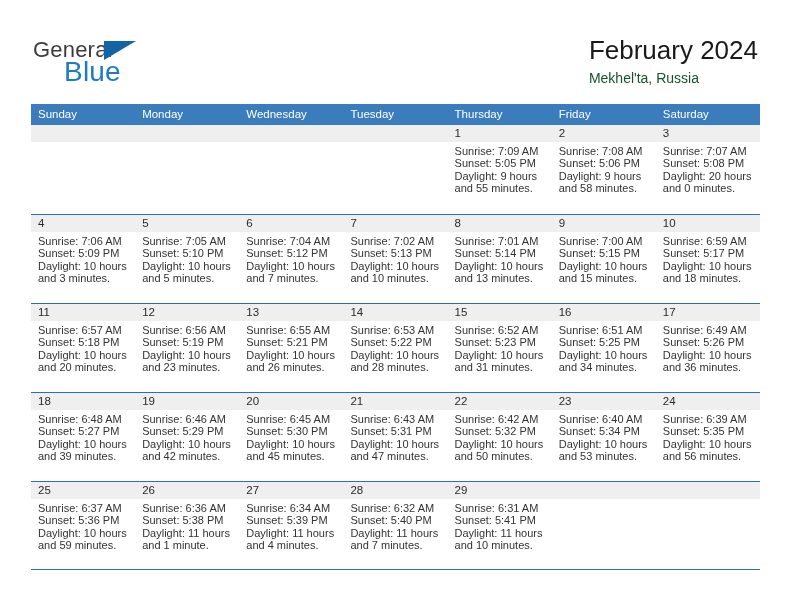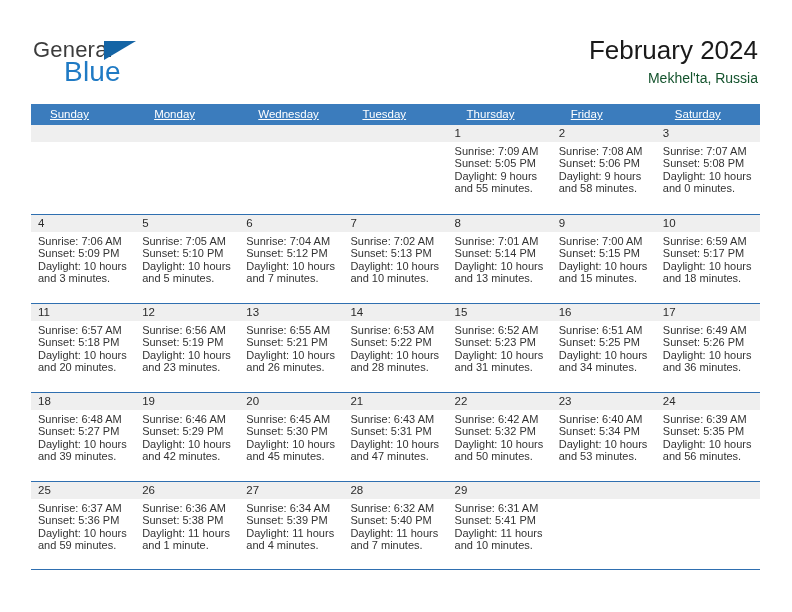--- a/index.html
+++ b/index.html
@@ -66,21 +66,20 @@
     letter-spacing: 0.2px;
     color: #1f7ac4;
     line-height: 24px;
     font-weight: 400;
   }
 
   .title-block {
     position: absolute;
     right: 34px;
     top: 34px;
-    text-align: right;
   }
   .cal-title {
     font-size: 26px;
     color: #1a1a1a;
     line-height: 32px;
     font-weight: 400;
     white-space: nowrap;
   }
   .cal-subtitle {
     margin-top: 3px;
@@ -102,24 +101,23 @@
   .dow-row {
     display: flex;
     background: #3b7cbd;
     height: 21px;
   }
   .dow-cell {
     flex: 1 1 0;
     color: #ffffff;
     font-size: 11.5px;
     line-height: 21px;
-    padding-left: 19px;
+    padding-left: 7px;
     box-sizing: border-box;
     white-space: nowrap;
-    text-decoration: underline;
   }
 
   .week-row {
     display: flex;
     border-top: 1.6px solid #2f6fb0;
     height: 89px;
     box-sizing: border-box;
   }
   .week-row:first-of-type {
     border-top: none;
@@ -226,21 +224,21 @@
               <div class="wrap">Daylight: 9 hours and 58 minutes.</div>
             </div>
           </div>
           <div class="day-cell">
             <div class="day-band">
               <span class="day-num">3</span>
             </div>
             <div class="day-info">
               <div>Sunrise: 7:07 AM</div>
               <div>Sunset: 5:08 PM</div>
-              <div class="wrap">Daylight: 10 hours and 0 minutes.</div>
+              <div class="wrap">Daylight: 20 hours and 0 minutes.</div>
             </div>
           </div>
         </div>
         <div class="week-row">
           <div class="day-cell">
             <div class="day-band">
               <span class="day-num">4</span>
             </div>
             <div class="day-info">
               <div>Sunrise: 7:06 AM</div>

